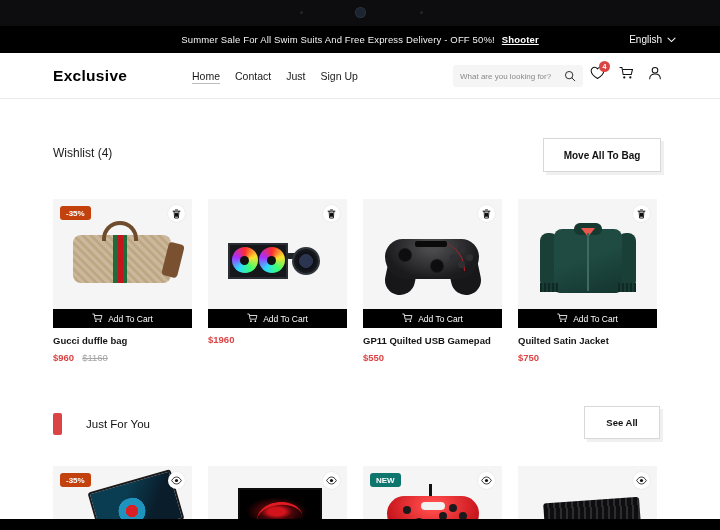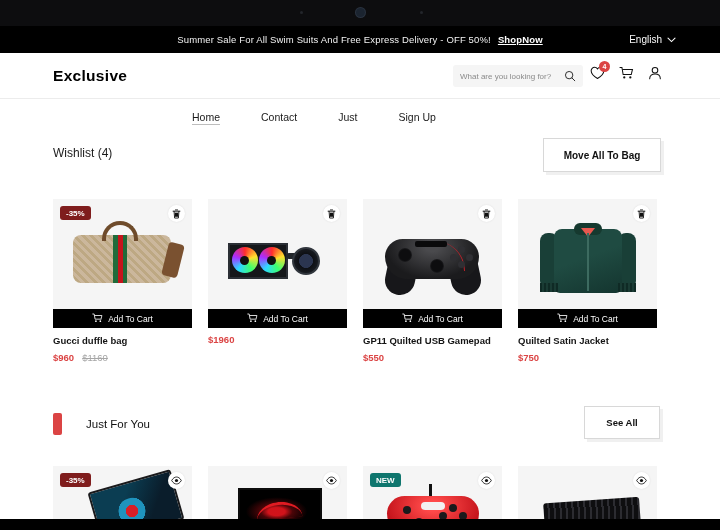--- a/index.html
+++ b/index.html
@@ -51,21 +51,21 @@
 
   
   .header {
     position: absolute; top: 53px; left: 0; width: 720px; height: 46px;
     background: #fff; border-bottom: 1px solid #ececec;
   }
   .logo {
     position: absolute; left: 53px; top: 14px;
     font-size: 15.5px; font-weight: bold; letter-spacing: .3px; color: #000;
   }
-  .nav { position: absolute; left: 192px; top: 17px; display: flex; gap: 41px; margin-top: 41px; }
+  .nav { position: absolute; left: 192px; top: 17px; display: flex; gap: 15px; }
   .nav-item { font-size: 10.5px; color: #1a1a1a; cursor: pointer; white-space: nowrap; }
   .nav-item.active { border-bottom: 1px solid #bdbdbd; padding-bottom: 1px; }
 
   .search-wrap {
     position: absolute; left: 453px; top: 12px;
     width: 130px; height: 22px; background: #f5f5f5; border-radius: 3px;
     display: flex; align-items: center; padding: 0 7px;
   }
   .search-input {
     border: 0; background: transparent; outline: none;
@@ -109,21 +109,21 @@
   .thumb {
     position: relative; width: 139px; height: 110px; background: #f5f5f5;
     overflow: hidden;
   }
   .row2 .thumb { height: 64px; }
   .tag {
     position: absolute; left: 7px; top: 7px; height: 14px; padding: 0 6px;
     border-radius: 3px; color: #fff; font-size: 8px; font-weight: bold;
     display: flex; align-items: center;
   }
-  .tag.sale { background: #7f1d1d; text-align: center; }
+  .tag.sale { background: #c2410c; text-align: center; }
   .tag.new  { background: #0f766e; color: #fff; }
   .circ-btn {
     position: absolute; right: 7px; top: 6px; width: 17px; height: 17px;
     background: #fff; border-radius: 50%; cursor: pointer;
     display: flex; align-items: center; justify-content: center;
     box-shadow: 0 0 2px rgba(0,0,0,0.1);
   }
   .addcart {
     width: 139px; height: 19px; background: #000; color: #fff;
     font-size: 8.5px; cursor: pointer;
@@ -234,21 +234,21 @@
 
   <div class="device-chrome">
     <div class="chrome-dot l"></div>
     <div class="webcam"></div>
     <div class="chrome-dot r"></div>
   </div>
 
   <div class="topbar">
     <div class="topbar-msg">
       <span>Summer Sale For All Swim Suits And Free Express Delivery - OFF 50%!</span>
-      <span class="shopnow">ShopNow</span>
+      <span class="shopnow">Shooter</span>
     </div>
     <div class="lang">
       <span>English</span>
       <span class="caret">
         <svg width="9" height="6" viewBox="0 0 9 6">
             <path d="M1 1.2 L4.5 4.6 L8 1.2" stroke="#fafafa" stroke-width="1.1" fill="none" stroke-linecap="round"></path>
           </svg>
       </span>
     </div>
   </div>

